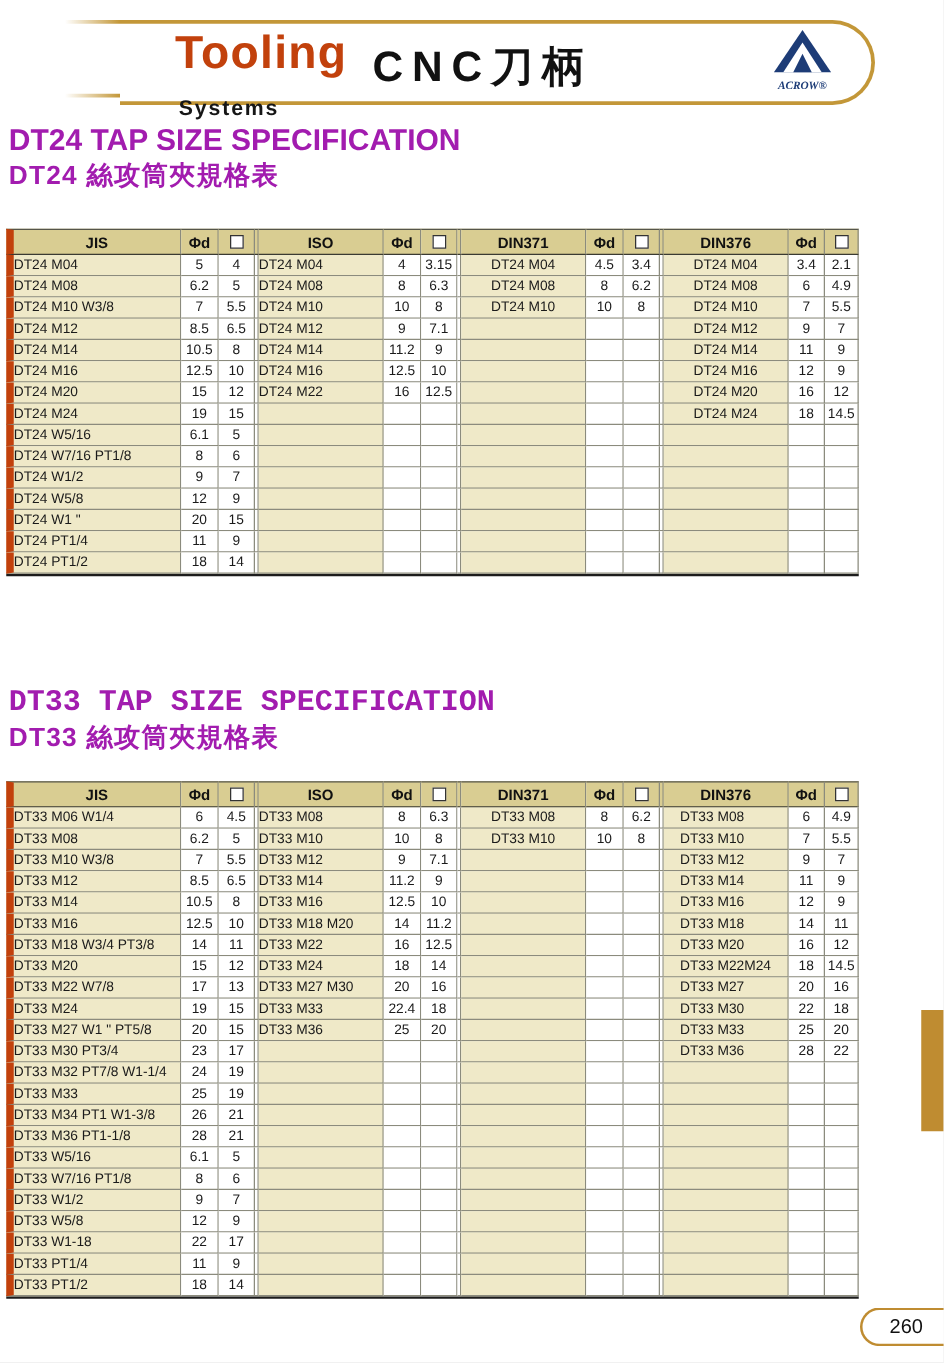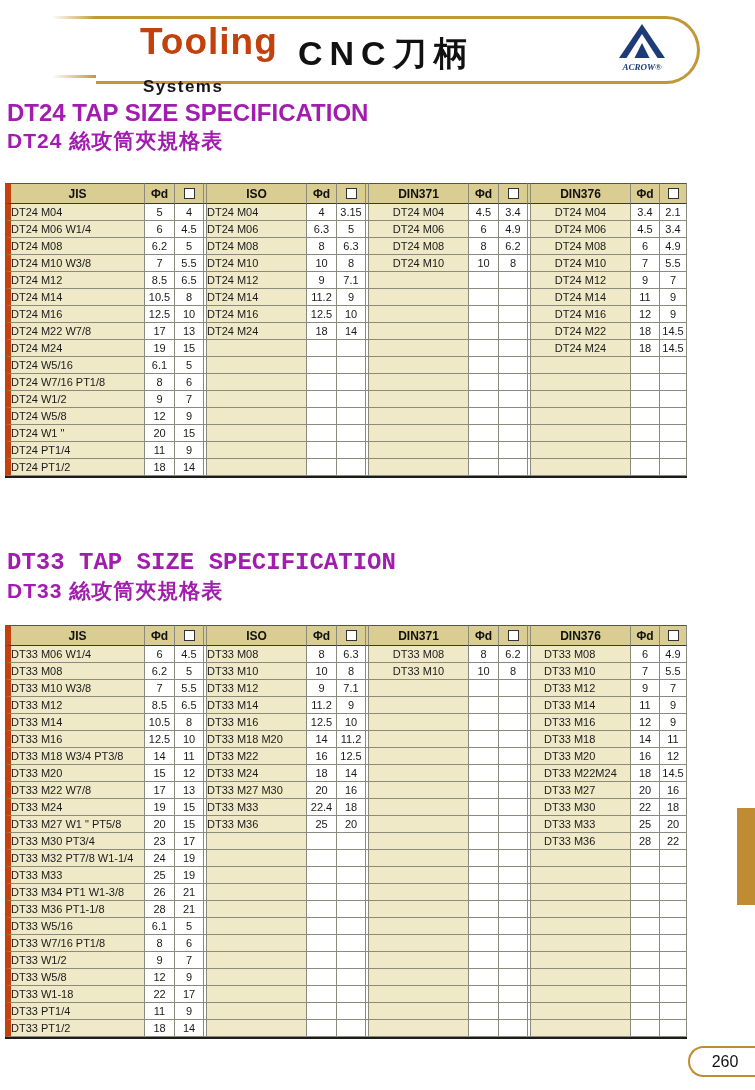--- a/index.html
+++ b/index.html
@@ -142,37 +142,20 @@
             <td class="gap"></td>
             <td class=" name ctr">DT24 M04</td>
             <td class=" val">4.5</td>
             <td class=" val">3.4</td>
             <td class="gap"></td>
             <td class=" name ctr">DT24 M04</td>
             <td class=" val">3.4</td>
             <td class=" val">2.1</td>
           </tr>
           <tr>
-            <td class="c0 name">DT24 M06 W1/4</td>
-            <td class=" val">6</td>
-            <td class=" val">4.5</td>
-            <td class="gap"></td>
-            <td class=" name">DT24 M06</td>
-            <td class=" val">6.3</td>
-            <td class=" val">5</td>
-            <td class="gap"></td>
-            <td class=" name ctr">DT24 M06</td>
-            <td class=" val">6</td>
-            <td class=" val">4.9</td>
-            <td class="gap"></td>
-            <td class=" name ctr">DT24 M06</td>
-            <td class=" val">4.5</td>
-            <td class=" val">3.4</td>
-          </tr>
-          <tr>
             <td class="c0 name">DT24 M08</td>
             <td class=" val">6.2</td>
             <td class=" val">5</td>
             <td class="gap"></td>
             <td class=" name">DT24 M08</td>
             <td class=" val">8</td>
             <td class=" val">6.3</td>
             <td class="gap"></td>
             <td class=" name ctr">DT24 M08</td>
             <td class=" val">8</td>
@@ -244,35 +227,35 @@
             <td class="gap"></td>
             <td class=" name ctr"></td>
             <td class=" val"></td>
             <td class=" val"></td>
             <td class="gap"></td>
             <td class=" name ctr">DT24 M16</td>
             <td class=" val">12</td>
             <td class=" val">9</td>
           </tr>
           <tr>
-            <td class="c0 name">DT24 M22 W7/8</td>
-            <td class=" val">17</td>
-            <td class=" val">13</td>
-            <td class="gap"></td>
-            <td class=" name">DT24 M24</td>
-            <td class=" val">18</td>
-            <td class=" val">14</td>
-            <td class="gap"></td>
-            <td class=" name ctr"></td>
-            <td class=" val"></td>
-            <td class=" val"></td>
-            <td class="gap"></td>
-            <td class=" name ctr">DT24 M22</td>
-            <td class=" val">18</td>
-            <td class=" val">14.5</td>
+            <td class="c0 name">DT24 M20</td>
+            <td class=" val">15</td>
+            <td class=" val">12</td>
+            <td class="gap"></td>
+            <td class=" name">DT24 M22</td>
+            <td class=" val">16</td>
+            <td class=" val">12.5</td>
+            <td class="gap"></td>
+            <td class=" name ctr"></td>
+            <td class=" val"></td>
+            <td class=" val"></td>
+            <td class="gap"></td>
+            <td class=" name ctr">DT24 M20</td>
+            <td class=" val">16</td>
+            <td class=" val">12</td>
           </tr>
           <tr>
             <td class="c0 name">DT24 M24</td>
             <td class=" val">19</td>
             <td class=" val">15</td>
             <td class="gap"></td>
             <td class=" name"></td>
             <td class=" val"></td>
             <td class=" val"></td>
             <td class="gap"></td>

